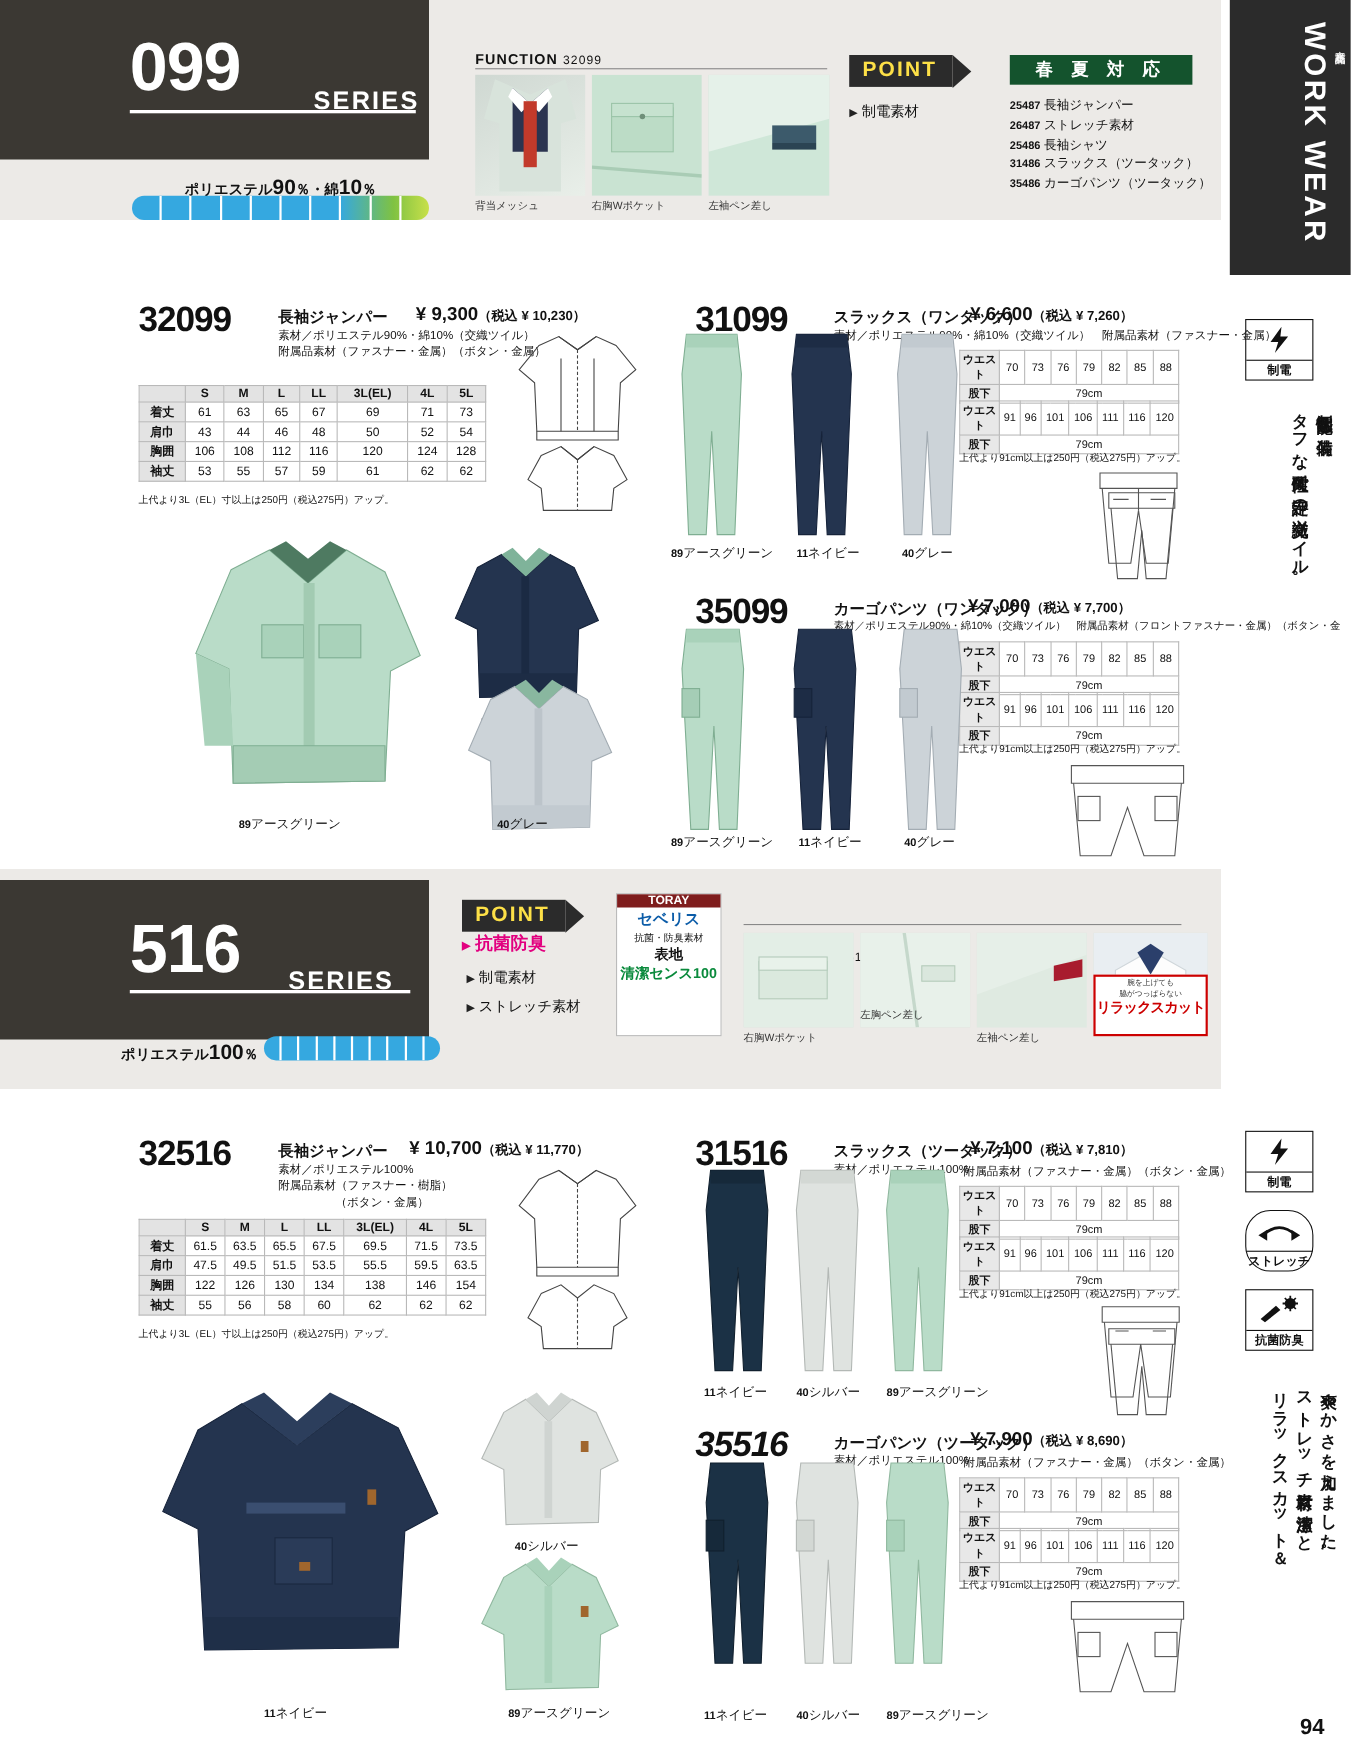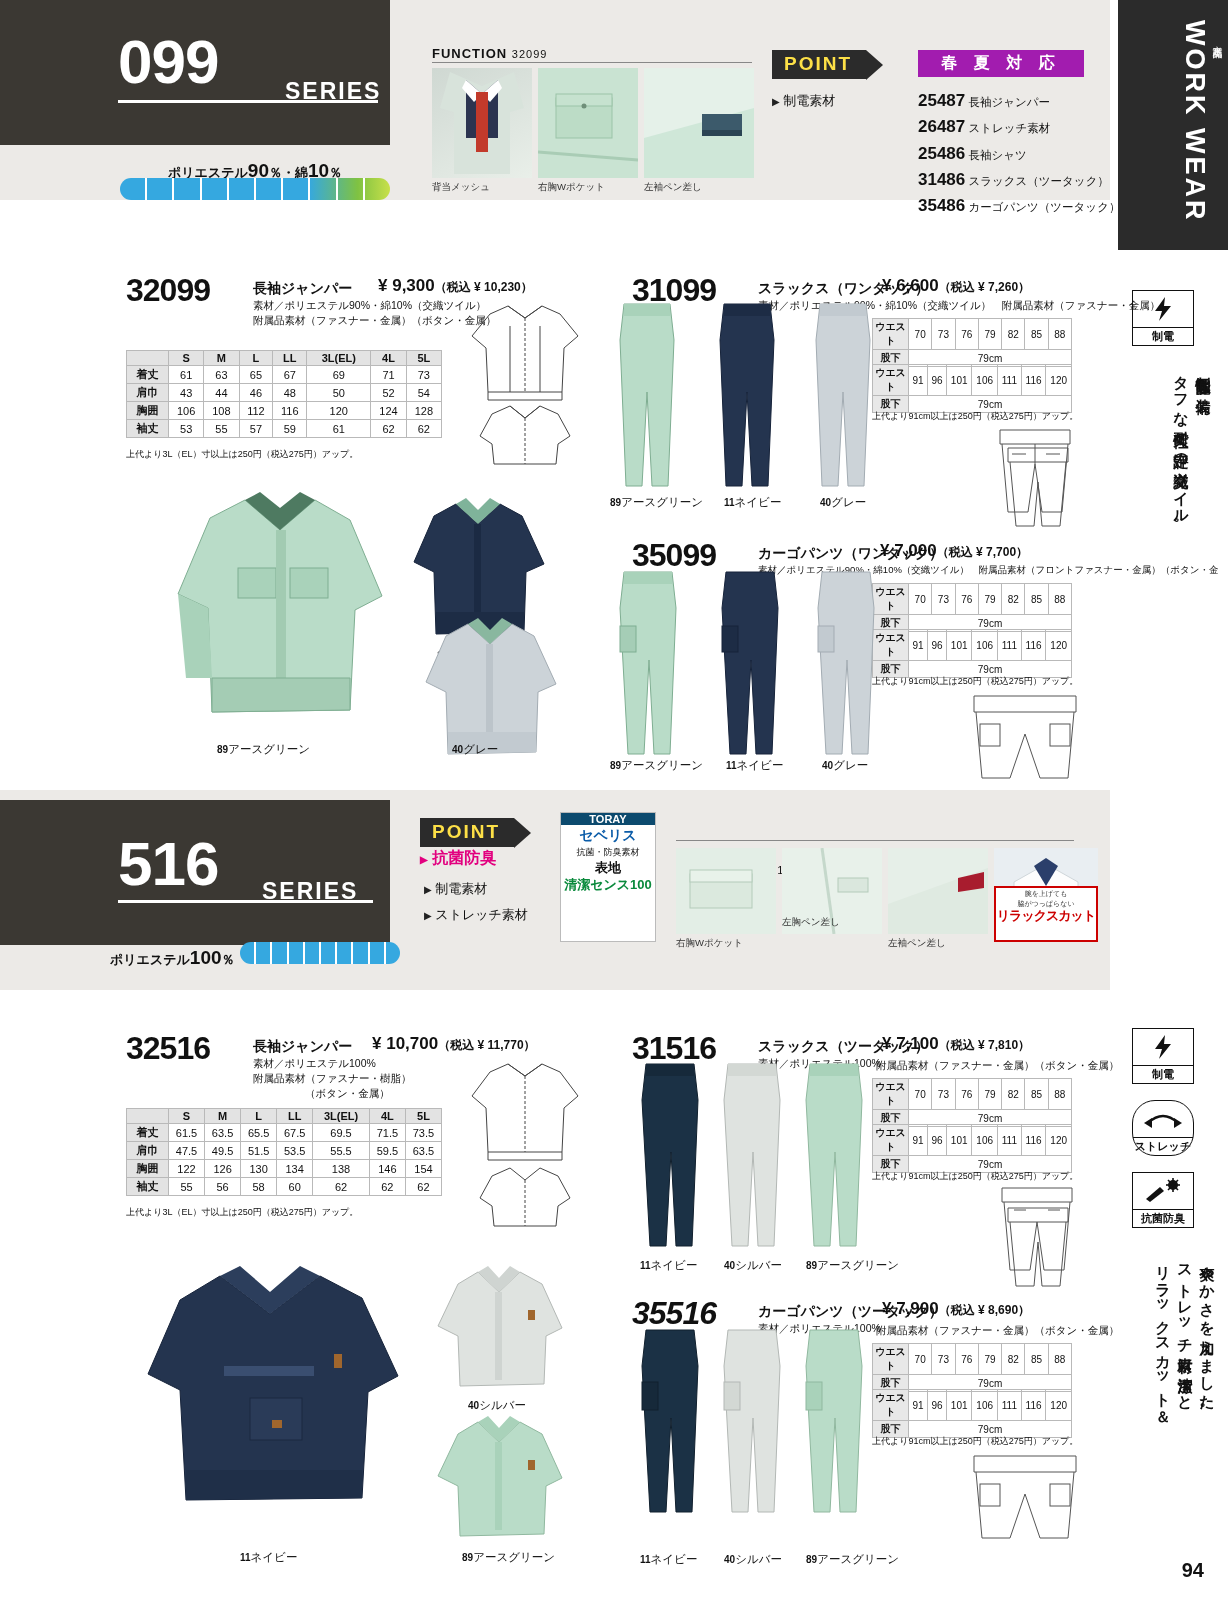--- a/index.html
+++ b/index.html
@@ -45,24 +45,24 @@
   .point-item .tri { color:#222; font-size:10px; }
   .point-item.pink { color:#e2007f; font-weight:bold; font-size:16px;}
   .point-item.pink .tri { color:#e2007f; }
 
   .func-title { position:absolute; font-size:13px; font-weight:bold; letter-spacing:1px;}
   .func-title span { font-size:11px; font-weight:normal; }
   .func-rule { position:absolute; height:1px; background:#888; }
   .photo { position:absolute; background:#dfe7e1; overflow:hidden; }
   .photo-cap { position:absolute; font-size:9.5px; color:#333; }
 
-  .haruka { position:absolute; background:#a21caf; color:#fff; font-weight:bold; font-size:16px;
+  .haruka { position:absolute; background:#14532d; color:#fff; font-weight:bold; font-size:16px;
       letter-spacing:6px; text-align:center; padding:3px 0; }
   .hlist { position:absolute; font-size:11.5px; line-height:1.55; }
-  .hlist b { font-size:17px; }
+  .hlist b { font-size:10px; }
 
   
   .code { position:absolute; font-size:32px; font-weight:bold; letter-spacing:-1px;}
   .pname { position:absolute; font-size:14px; font-weight:bold; }
   .price { position:absolute; font-size:17px; font-weight:bold; }
   .price small { font-size:12px; }
   .spec { position:absolute; font-size:10.5px; line-height:1.45; }
   .note { position:absolute; font-size:9px; }
 
   table.size { position:absolute; border-collapse:collapse; font-size:11px; }
@@ -76,21 +76,21 @@
 
   .colorcap { position:absolute; font-size:11.5px; }
   .colorcap b { font-size:10px;margin-left:12px; }
 
   .pagenum { position:absolute; right:24px; bottom:18px; font-size:20px; font-weight:bold;}
 
   .relax { position:absolute; border:2px solid #c00; background:#fff; }
   .relax .t1 { font-size:7px; color:#333; text-align:center; line-height:1.1; padding-top:2px;}
   .relax .t2 { font-size:13px; font-weight:bold; color:#c00; text-align:center; letter-spacing:-1px;}
   .toray { position:absolute; background:#fff; border:1px solid #bbb; }
-  .toray .tr1 { background:#0c4a6e; color:#fff; font-size:11px; font-weight:bold; text-align:center; }
+  .toray .tr1 { background:#7f1d1d; color:#fff; font-size:11px; font-weight:bold; text-align:center; }
   .toray .tr2 { font-size:9px; text-align:center; line-height:1.25; padding-top:2px;}
   .toray .tr3 { font-size:13px; color:#0a8a3c; font-weight:bold; text-align:center; }
 
   
   svg { display:block; }
 </style>
 </head>
 <body>
 
 <div class="page">

